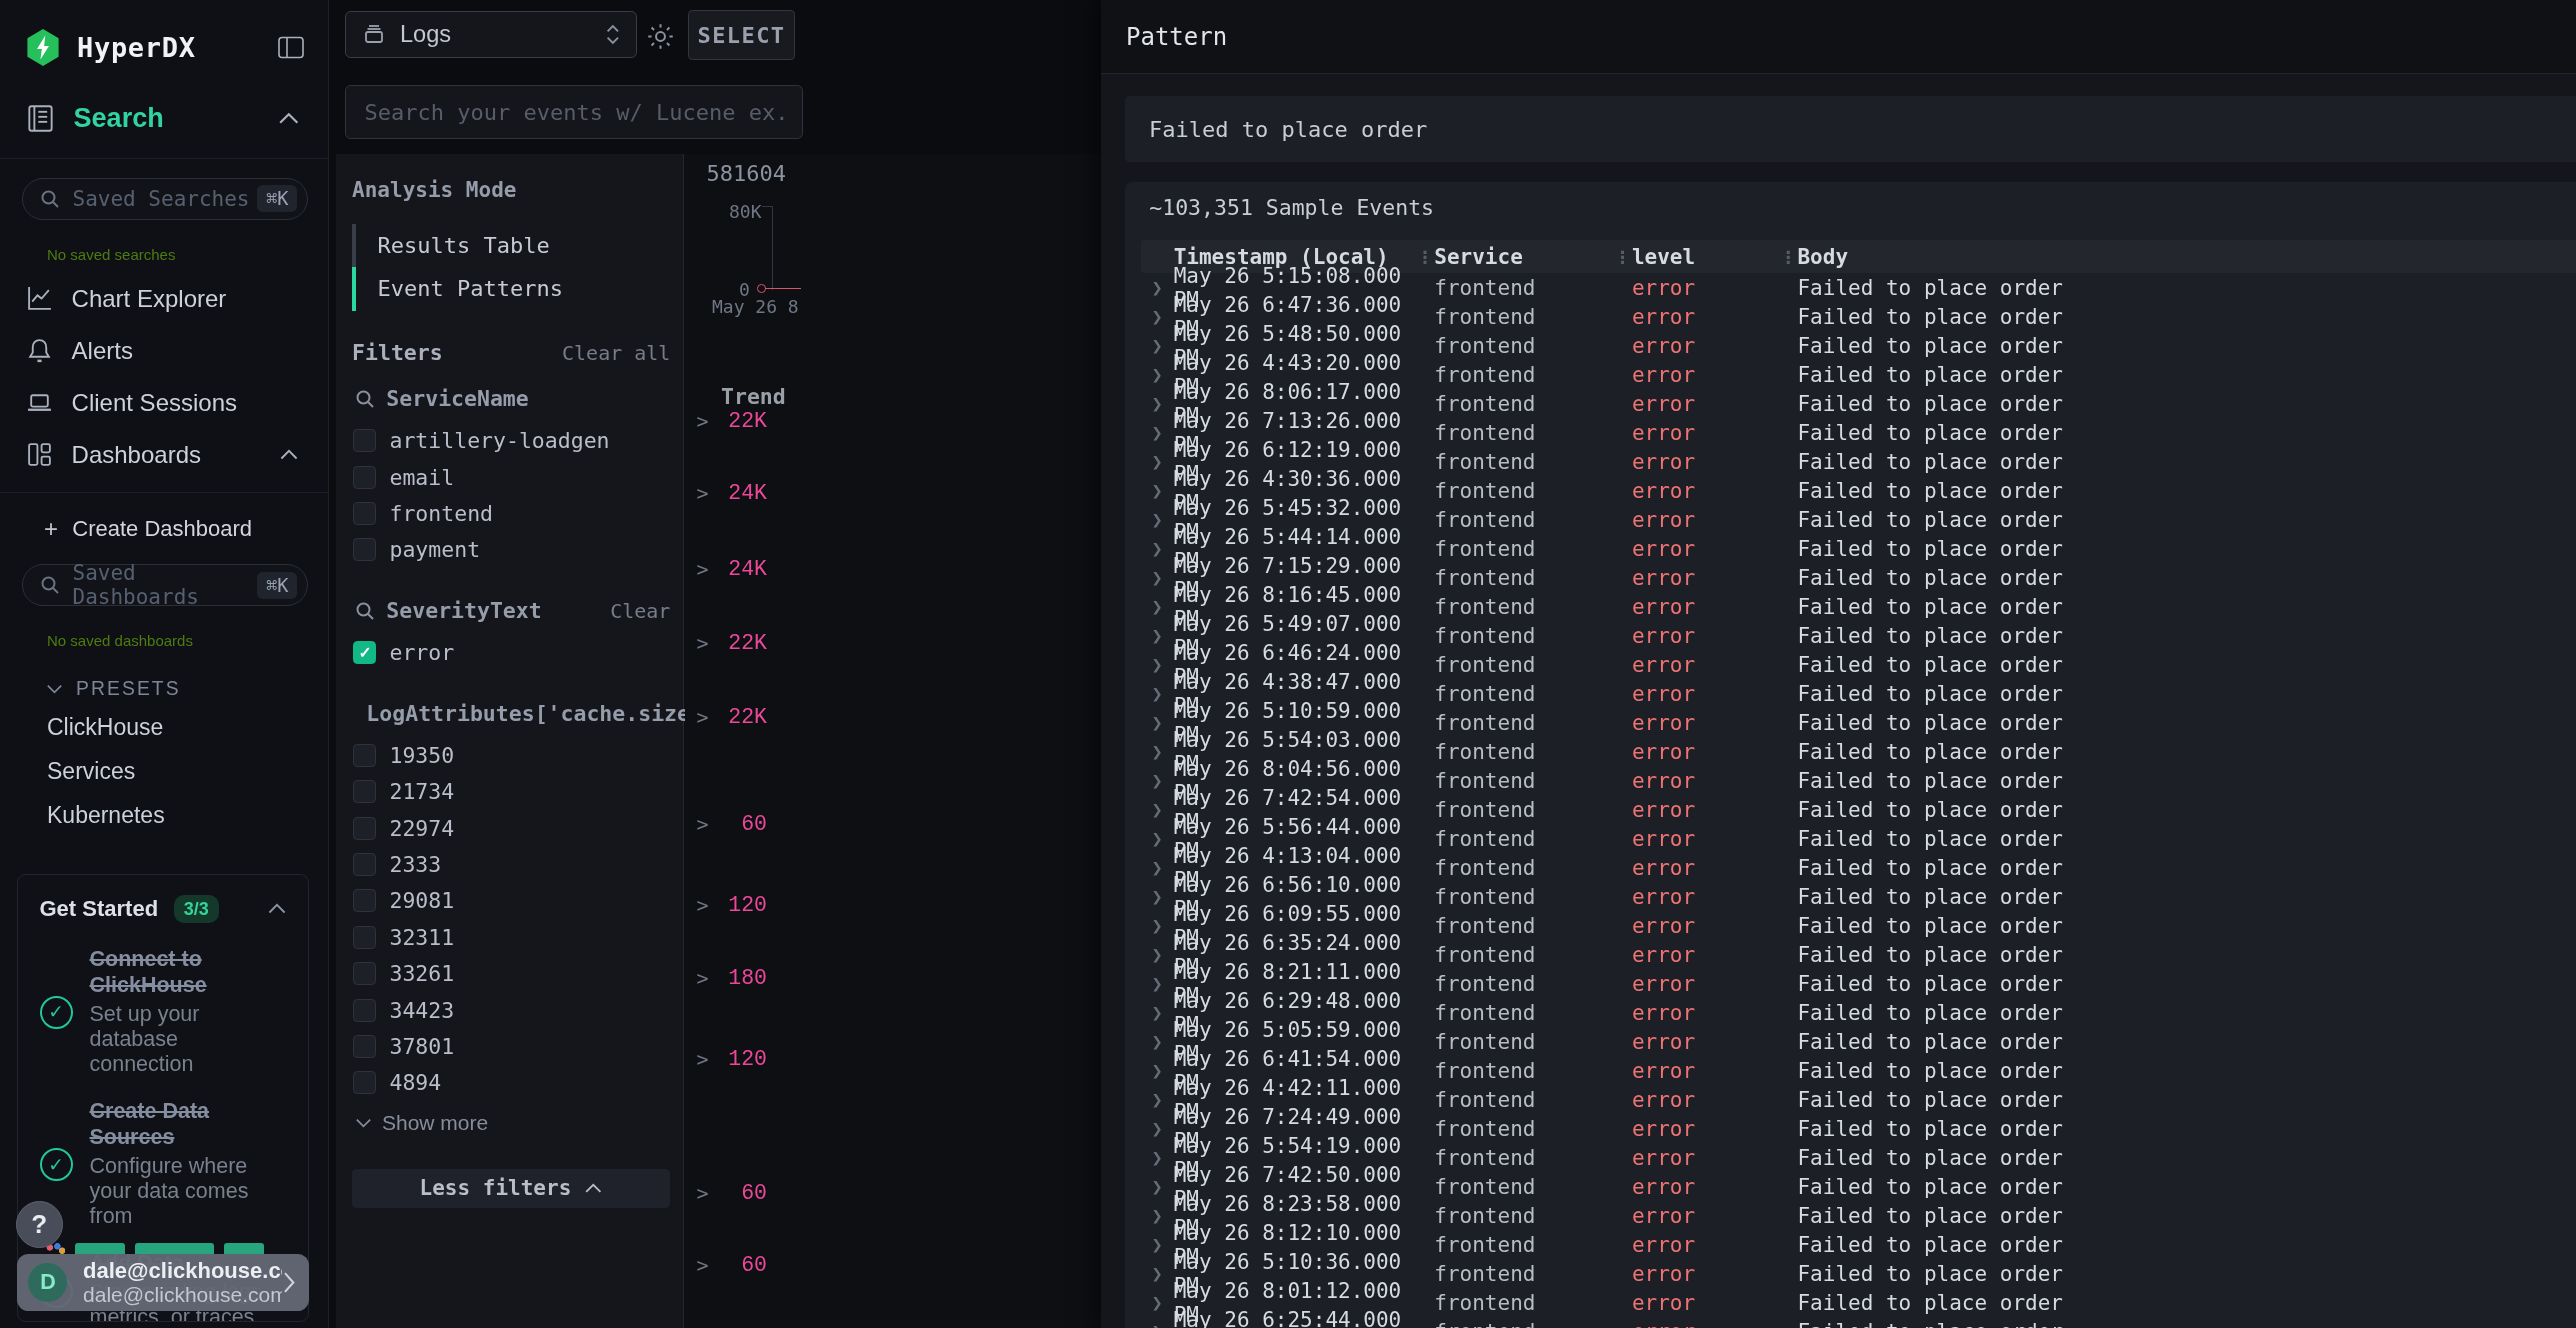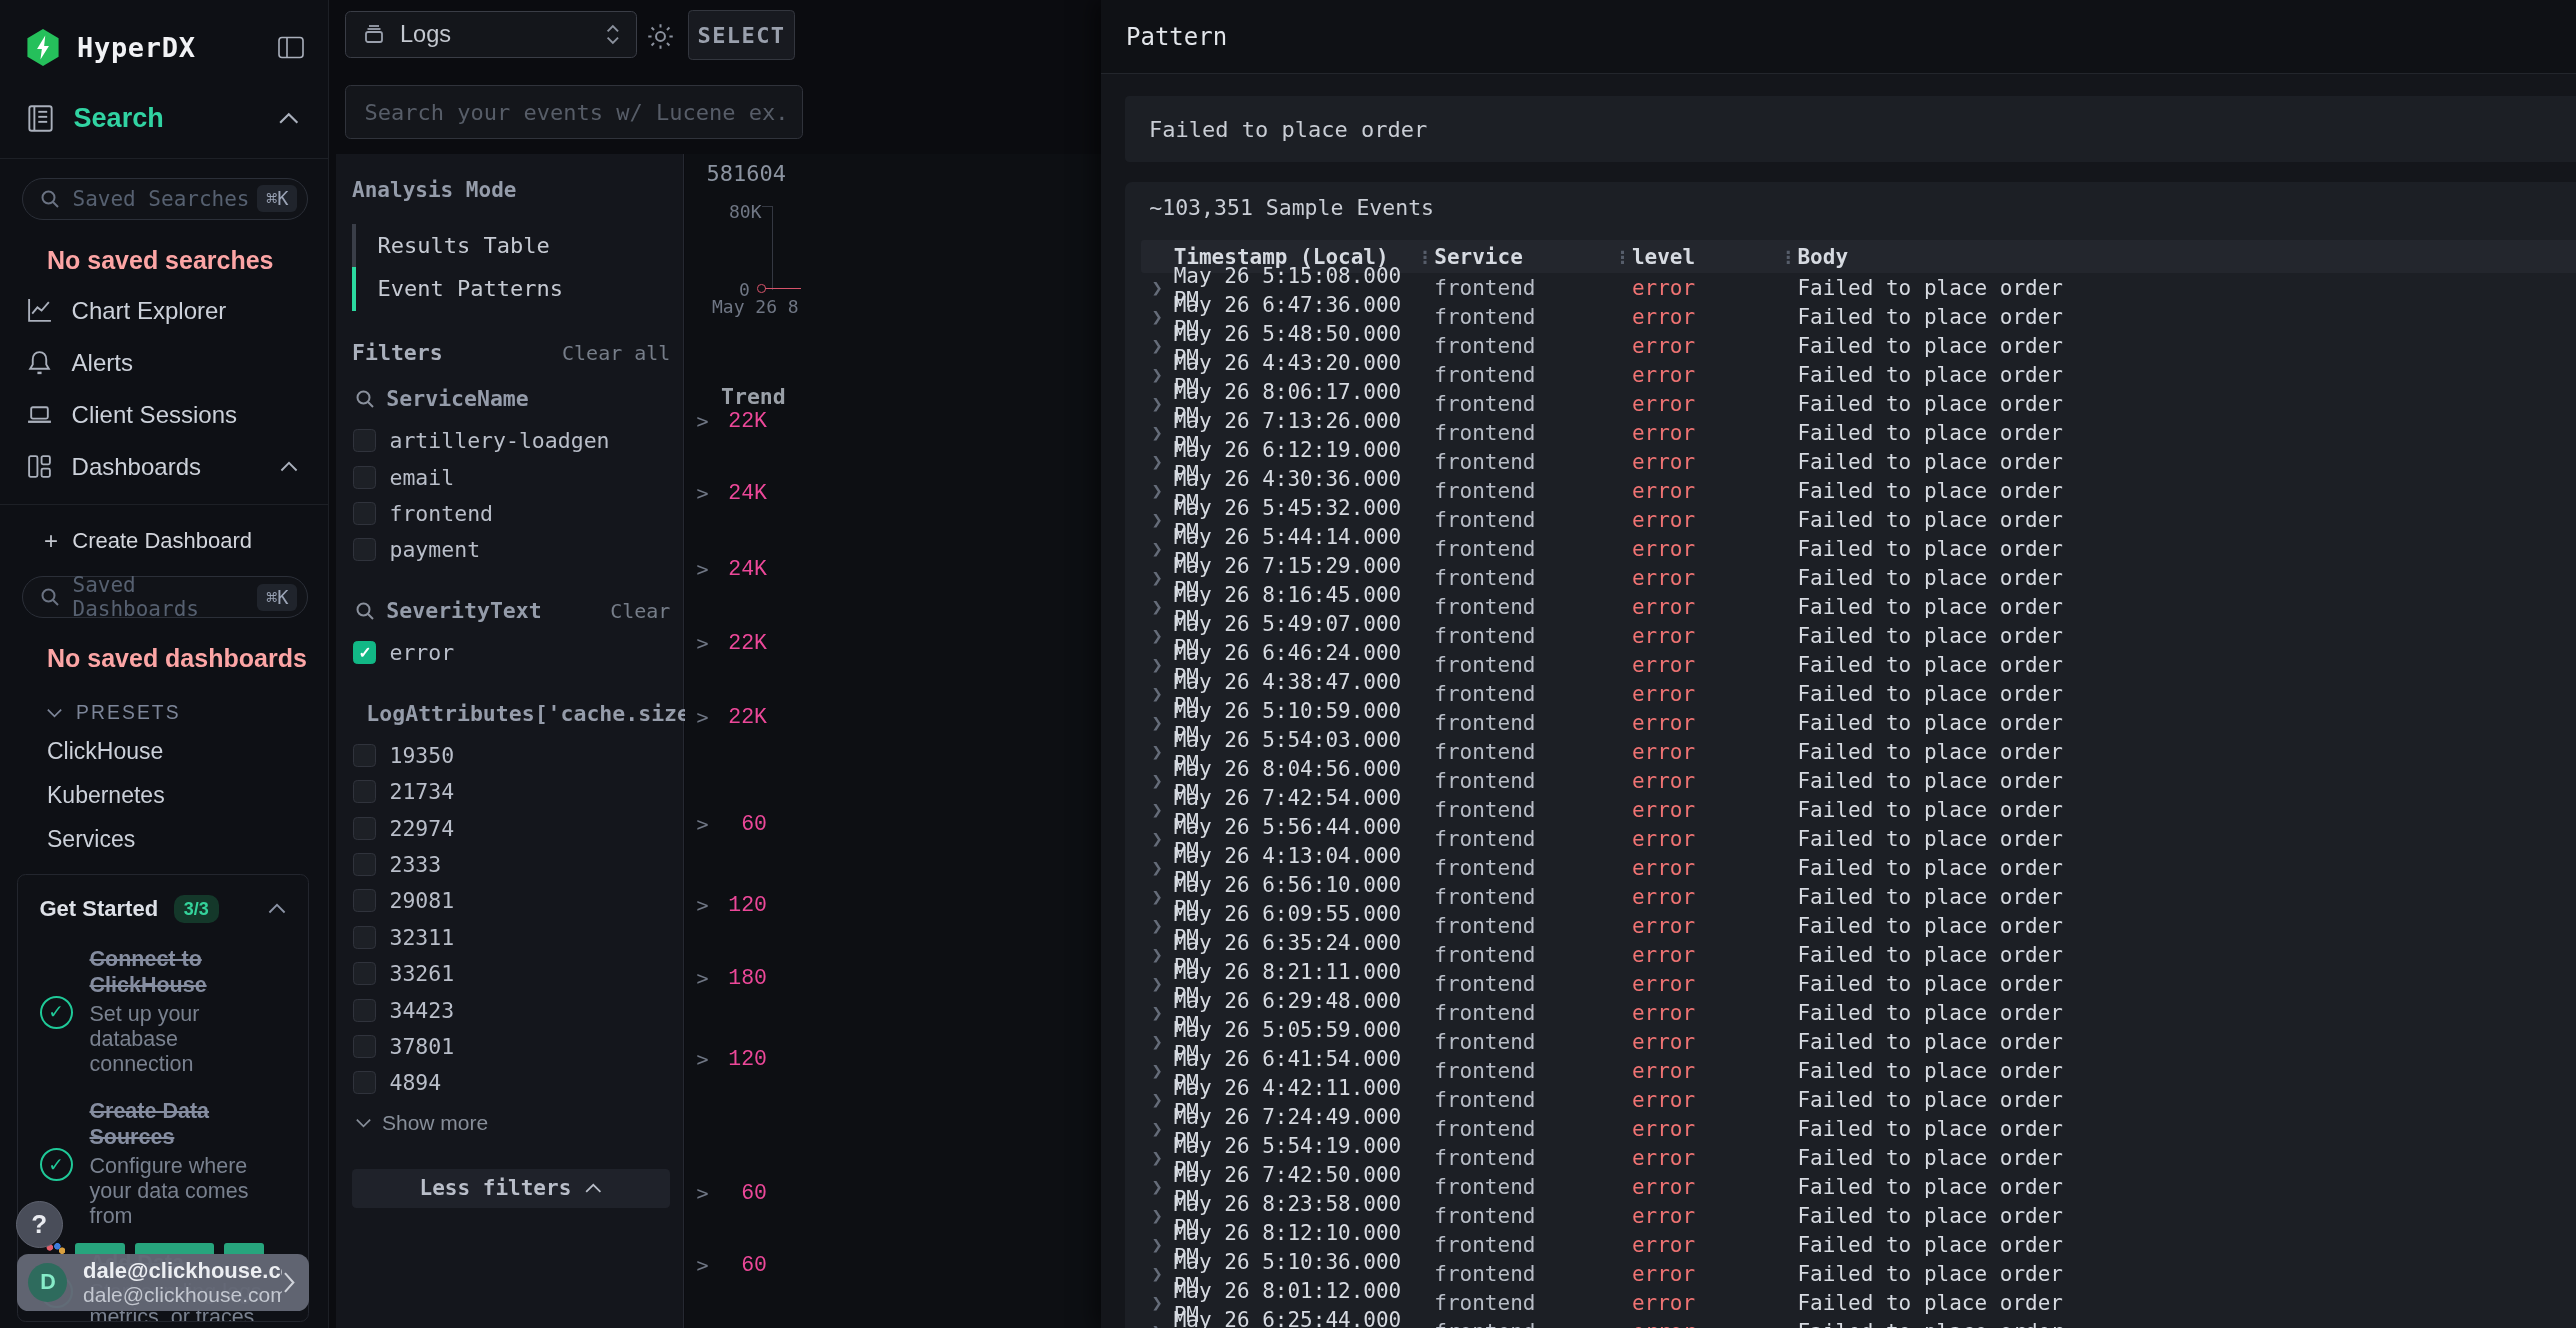--- a/index.html
+++ b/index.html
@@ -28,21 +28,21 @@
   .search-head{ display:flex; align-items:center; padding:15.7px 29px 24px 26px; border-bottom:0.7px solid #1d2026; }
   .search-head .label{ font-size:27px; font-weight:bold; color:#31d3a2; margin-left:18.6px; }
 
   .pill-input{
     margin:18.6px 20px 0 21.5px; height:42px; border:0.7px solid #2b2f38; border-radius:21.5px;
     background:#111318; display:flex; align-items:center; padding:0 10px 0 17px;
   }
   .pill-input .ph{ font-size:21px; color:#566070; margin-left:13px; font-family:"DejaVu Sans Mono","DejaVu Sans",monospace; }
   .kbd{ background:#20242c; border-radius:5.7px; padding:2.9px 8.6px; font-size:18.6px; color:#9aa3b5;
         font-family:"DejaVu Sans Mono","DejaVu Sans",monospace; }
-  .muted-line{ color:#fca5a5; font-size:25px; padding:26px 0 10px 47px;font-weight:bold; }
+  .muted-line{ color:#4d7c0f; font-size:15px; padding:26px 0 10px 47px; }
 
   .nav-item{ display:flex; align-items:center; padding:12px 29px 12px 26px; font-size:24px; color:#ccd1da; cursor:default; }
   .nav-item .ic{ width:27px; margin-right:18.6px; color:#aab0bc; }
   .hr{ border-top:0.7px solid #1d2026; margin-top:11.4px; }
 
   .create-dash{ display:flex; align-items:center; padding:21.5px 26px 2.9px 44px; font-size:22px; color:#d3d6dd; }
   .create-dash .plus{ font-size:24px; margin-right:14.3px; color:#c3c7cf; }
 
   .presets-row{ display:flex; align-items:center; padding:18.6px 0 5.7px 46px; font-size:19.3px;
                 letter-spacing:2.1px; color:#7d8699; }
@@ -291,22 +291,22 @@
   <div class="muted-line">No saved dashboards</div>
 
   <div class="presets-row">
     <svg width="17" height="10" viewBox="0 0 20 12" fill="none" stroke="#7d8699" stroke-width="2" style="margin-right:13px">
         <polyline points="2,2 10,10 18,2"></polyline>
       </svg>
     <span>PRESETS</span>
   </div>
   <div id="preset-list">
       <div class="preset-item">ClickHouse</div>
+      <div class="preset-item">Services</div>
       <div class="preset-item">Kubernetes</div>
-      <div class="preset-item">Services</div>
     </div>
 
   <div class="team-row">
     <span class="ic">
       <svg width="27" height="27" viewBox="0 0 26 26" fill="none" stroke="#aab0bc" stroke-width="1.8">
           <circle cx="13" cy="13" r="4"></circle>
           <path d="M13 2v3M13 21v3M2 13h3M21 13h3M5 5l2.2 2.2M18.8 18.8 21 21M21 5l-2.2 2.2M7.2 18.8 5 21"></path>
         </svg>
     </span>
     <span>Team Settings</span>

